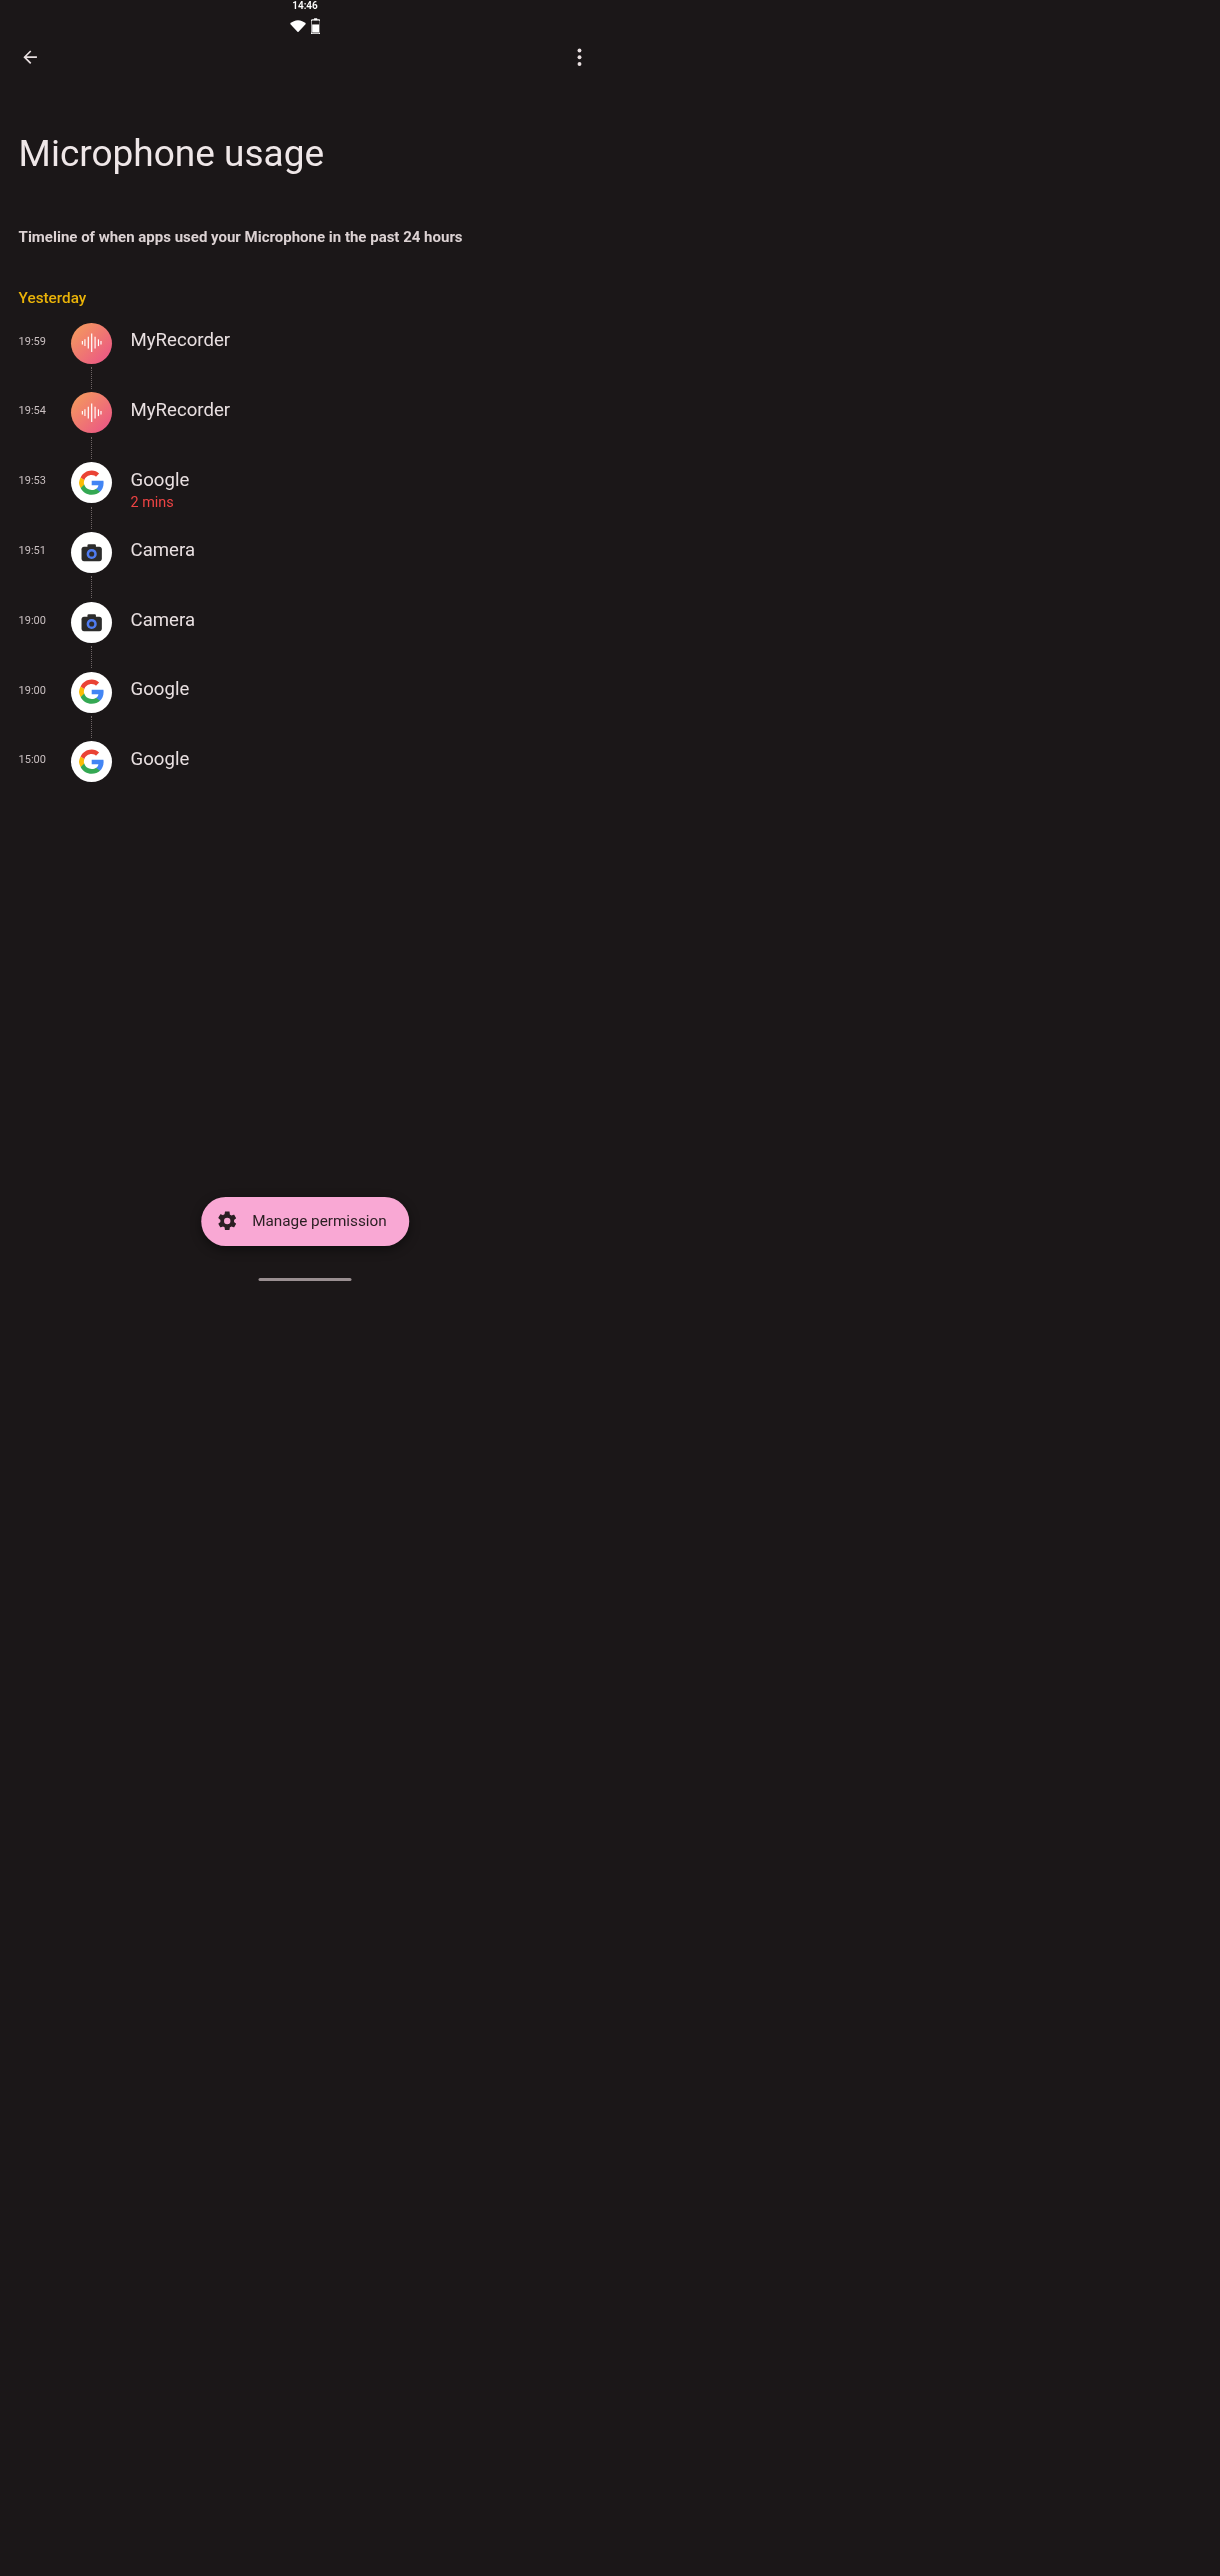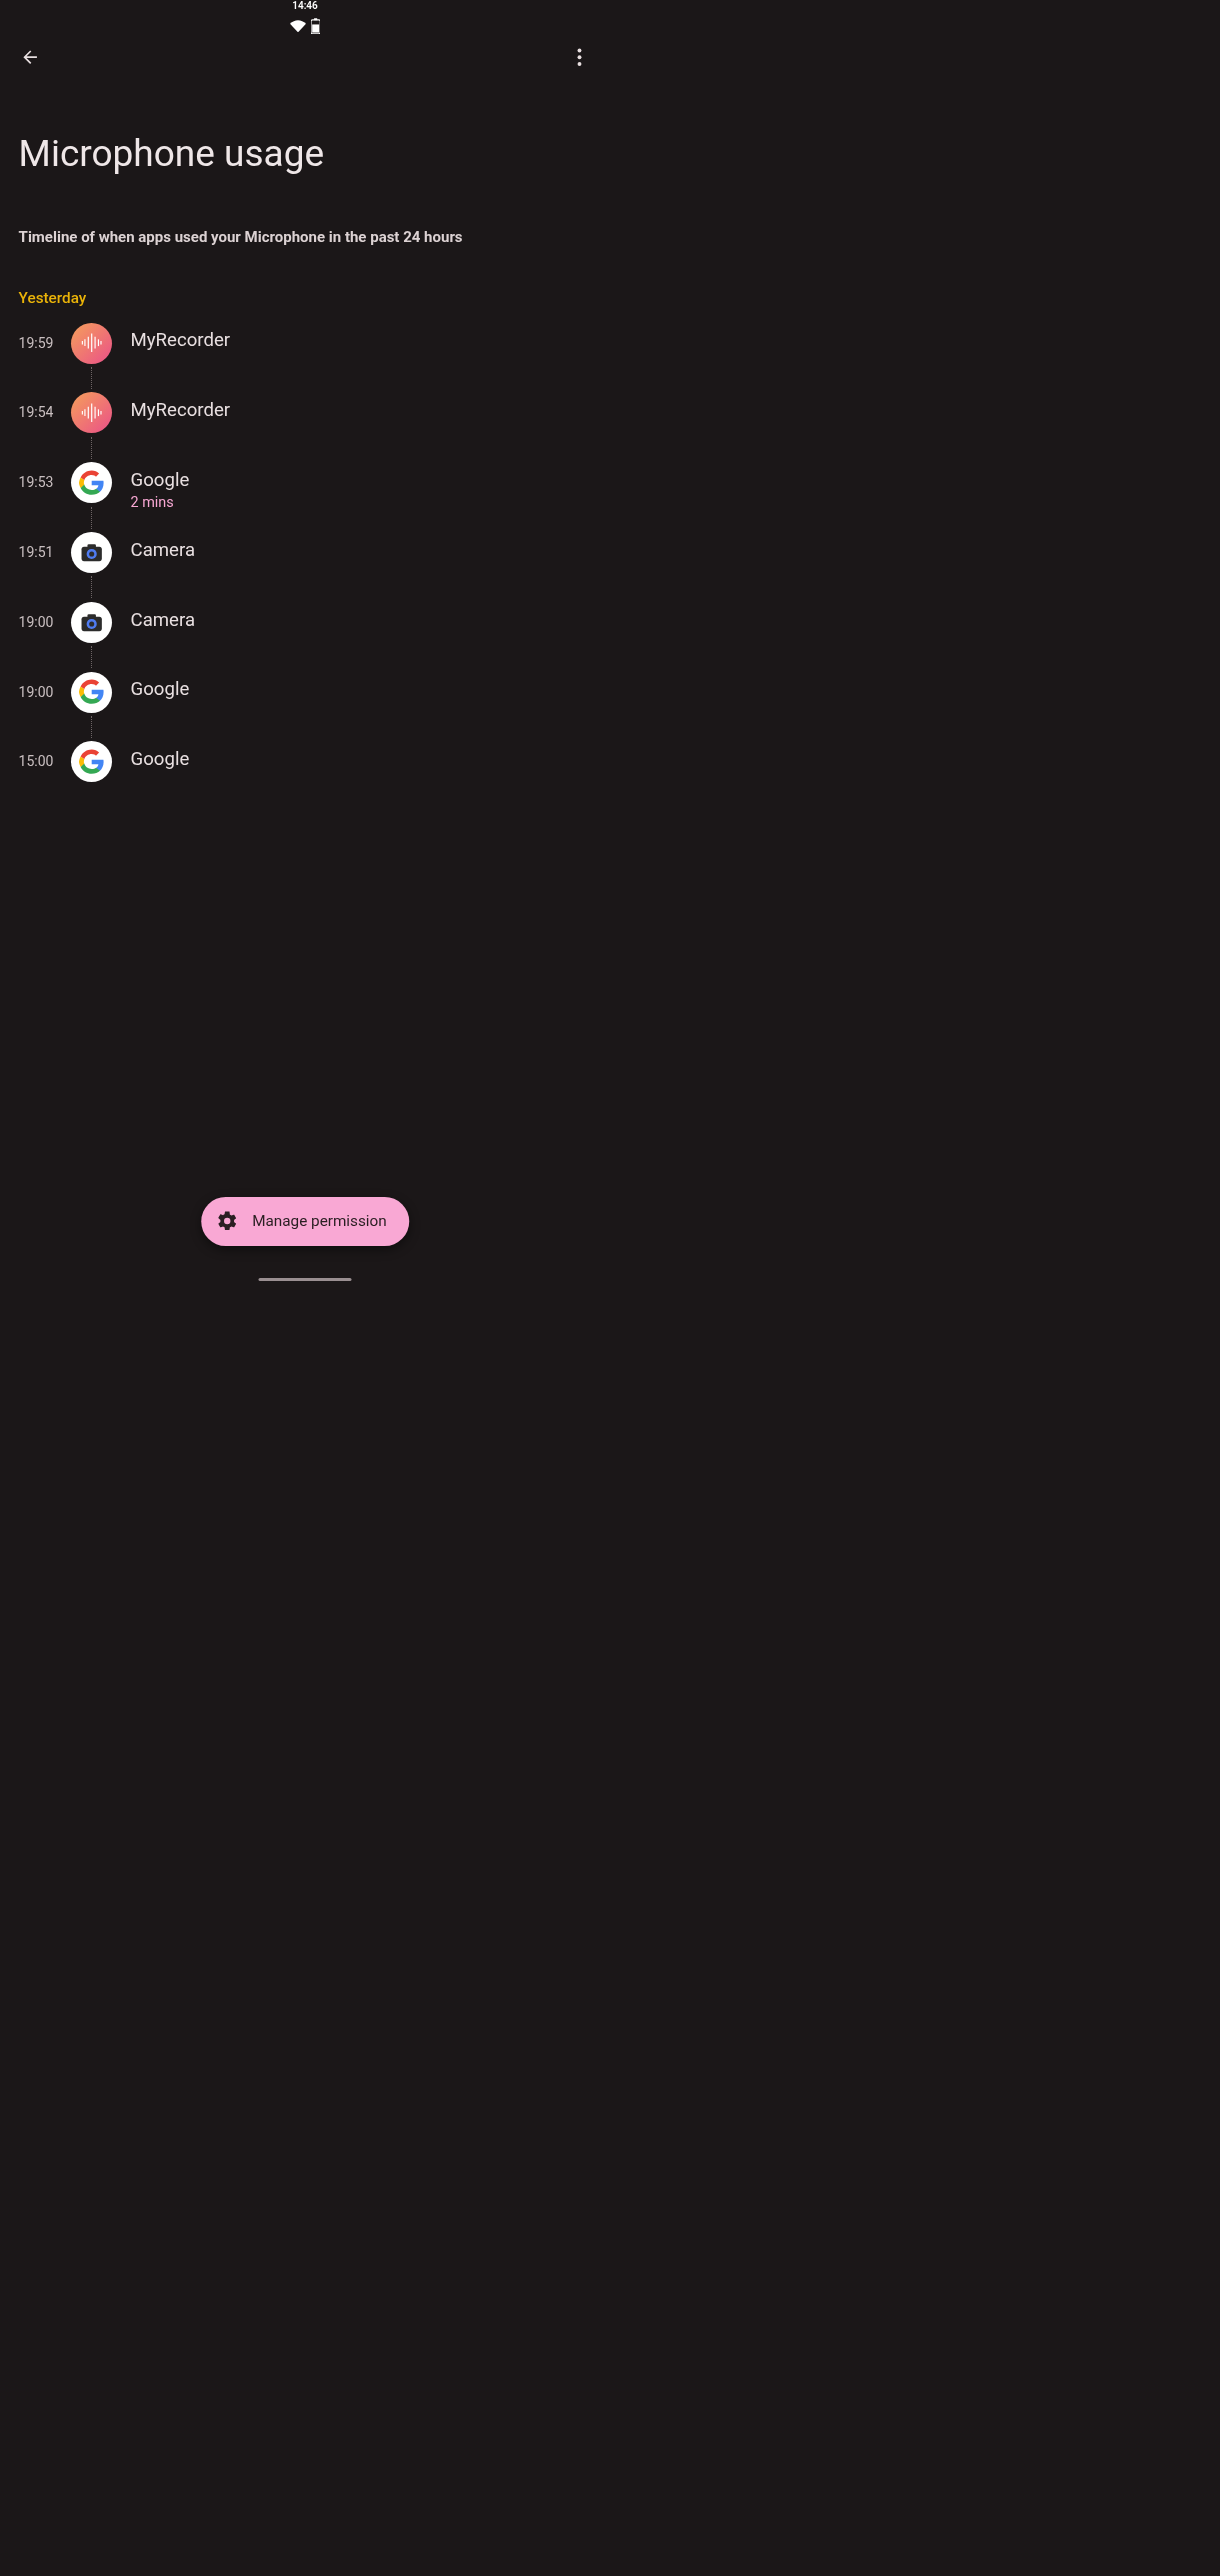--- a/index.html
+++ b/index.html
@@ -63,21 +63,21 @@
     }
     .entry {
       display: flex;
       align-items: flex-start;
       position: relative;
       min-height: 64px;
     }
     .time-col {
       width: 51px;
       flex-shrink: 0;
-      font-size: 14px;
+      font-size: 11px;
       color: #c9bfc0;
       padding-top: 12px;
     }
     .icon-col {
       width: 44px;
       flex-shrink: 0;
       display: flex;
       flex-direction: column;
       align-items: center;
       position: relative;
@@ -95,21 +95,21 @@
       flex-grow: 1;
       border-left: 1.7px dotted #6e6566;
       margin: 3.4px 0;
       min-height: 22px;
     }
     .text-col {
       padding-left: 17px;
       padding-top: 6.8px;
     }
     .app-name { font-size: 18.6px; color: #e8dfe0; font-weight: 400; }
-    .duration { font-size: 14.4px; color: #f9a8d4; margin-top: 3.4px; }
+    .duration { font-size: 14.4px; color: #ef4444; margin-top: 3.4px; }
     .fab {
       position: absolute;
       left: 50%;
       bottom: 42px;
       transform: translateX(-50%);
       background: #f9a8d4;
       color: #2a1f22;
       border-radius: 27px;
       padding: 13.6px 22px 13.6px 15.3px;
       display: flex; align-items: center; gap: 13.6px;

